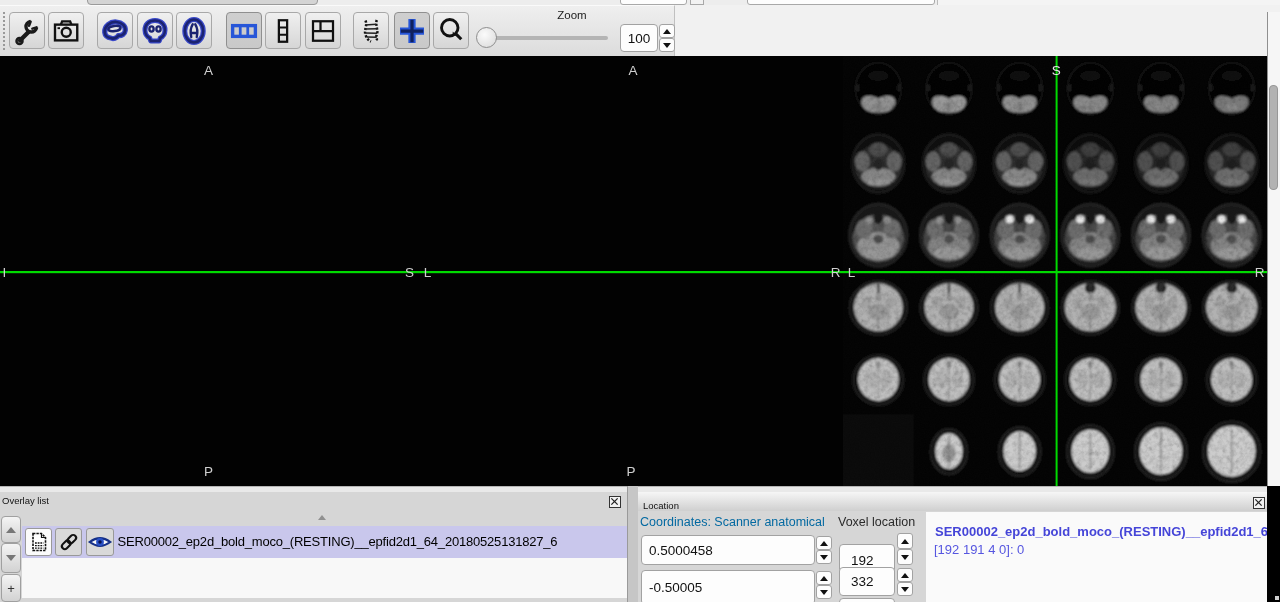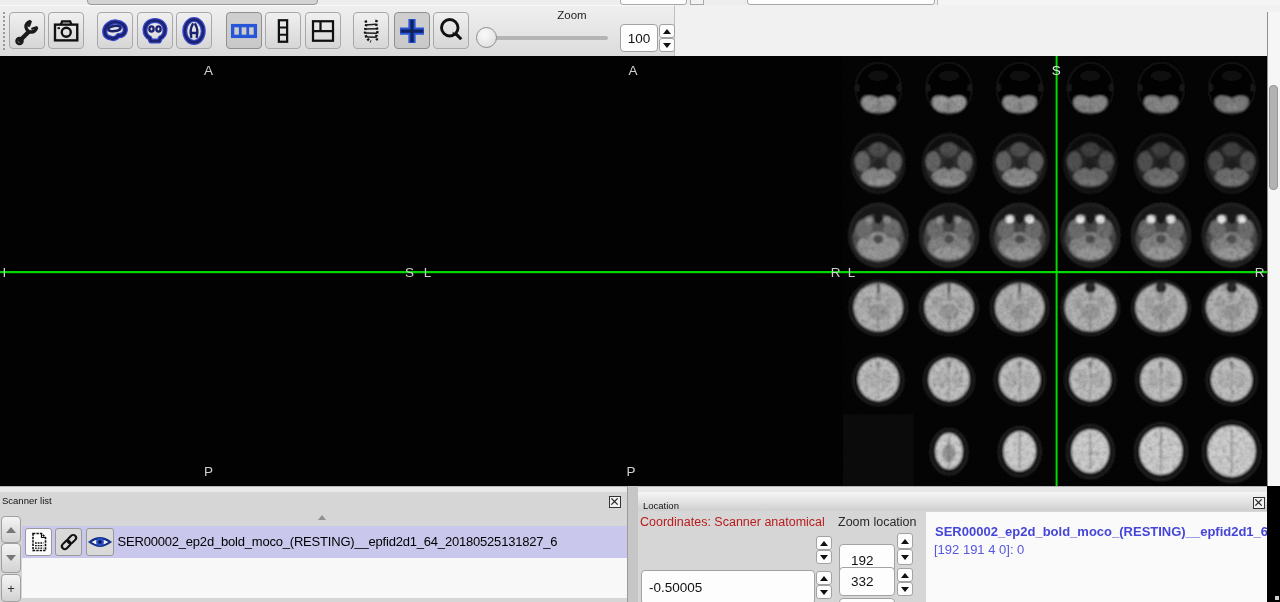--- a/index.html
+++ b/index.html
@@ -479,21 +479,21 @@
 
 <div class="abs" style="left:1267px;top:12px;width:13px;height:474px;background:#f6f6f6;border-left:1px solid #8f8f8f"></div>
 <div class="abs" style="left:1269px;top:85px;width:9px;height:105px;background:#b2b2b2;border:1px solid #979797;border-radius:4px"></div>
 
 <div class="abs" style="left:0;top:486px;width:1267px;height:11px;background:#e9e9e9;border-top:1px solid #b5b5b5"></div>
 
 <div class="abs" style="left:1267px;top:486px;width:13px;height:116px;background:#000"></div>
 <div class="abs" style="left:1275px;top:596px;width:4px;height:4px;background:#cfcfcf"></div>
 
 <div class="abs" style="left:0;top:492px;width:627px;height:110px;background:#d6d6d6">
-  <div class="ttl abs" style="left:2px;top:3px">Scanner list</div>
+  <div class="ttl abs" style="left:2px;top:3px">Overlay list</div>
   <div style="position:absolute;left:609px;top:4px;width:12px;height:12px;border:1px solid #333;background:#f2f2f2;box-sizing:border-box">
       <svg width="9" height="9" viewBox="0 0 10 10" style="display:block;margin:0.4px">
         <path d="M1.5 1.5 L8.5 8.5 M8.5 1.5 L1.5 8.5" stroke="#222" stroke-width="1.4"></path>
       </svg>
     </div>
   <div class="lbtn" style="top:24px;height:27px">
       <div style="width:0;height:0;border-left:5.0px solid transparent;border-right:5.0px solid transparent;border-bottom:6px solid #777"></div>
     </div>
   <div class="lbtn" style="top:51px;height:30px">
       <div style="width:0;height:0;border-left:5.0px solid transparent;border-right:5.0px solid transparent;border-top:6px solid #777"></div>
@@ -533,22 +533,23 @@
 <div class="abs" style="left:627px;top:486px;width:11px;height:116px;background:#c6c6c6;border-left:1px solid #9a9a9a"></div>
 
 <div class="abs" style="left:638px;top:492px;width:629px;height:110px;background:#d6d6d6;overflow:hidden">
   <div class="abs" style="left:0;top:0;width:629px;height:19px;background:linear-gradient(#f6f6f6,#cfcfcf)"></div>
   <div class="ttl abs" style="left:5px;top:8px">Location</div>
   <div style="position:absolute;left:615px;top:5px;width:12px;height:12px;border:1px solid #333;background:#f2f2f2;box-sizing:border-box">
       <svg width="9" height="9" viewBox="0 0 10 10" style="display:block;margin:0.4px">
         <path d="M1.5 1.5 L8.5 8.5 M8.5 1.5 L1.5 8.5" stroke="#222" stroke-width="1.4"></path>
       </svg>
     </div>
-  <div class="abs" style="left:2px;top:23px;font-size:12.5px;color:#b91c1c">Coordinates: Scanner anatomical</div>
-  <div class="abs" style="left:200px;top:23px;font-size:12.5px;color:#2a2a2a">Zoom location</div>
+  <div class="abs" style="left:2px;top:23px;font-size:12.5px;color:#0369a1">Coordinates: Scanner anatomical</div>
+  <div class="abs" style="left:200px;top:23px;font-size:12.5px;color:#2a2a2a">Voxel location</div>
+  <div class="field" style="left:3px;top:43px;width:174px;height:30px;padding-left:7px">0.5000458</div>
   <div class="spincol" style="left:178px;top:44px;height:28px">
     <div class="spinbtn">
         <div style="width:0;height:0;border-left:4.5px solid transparent;border-right:4.5px solid transparent;border-bottom:5px solid #111"></div>
       </div>
     <div class="spinbtn">
         <div style="width:0;height:0;border-left:4.5px solid transparent;border-right:4.5px solid transparent;border-top:5px solid #111"></div>
       </div>
   </div>
   <div class="field" style="left:3px;top:78px;width:174px;height:35px;padding-left:7px">-0.50005</div>
   <div class="spincol" style="left:178px;top:79px;height:28px">

